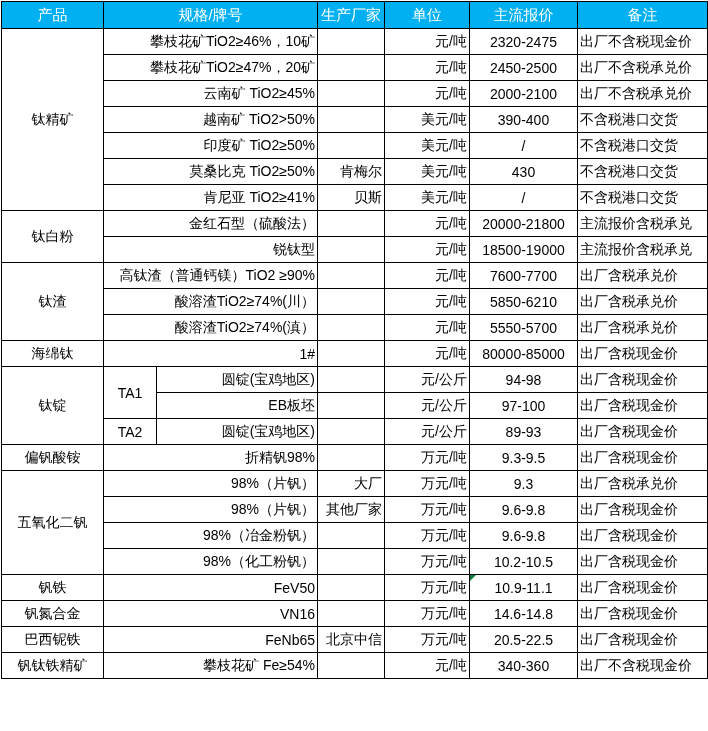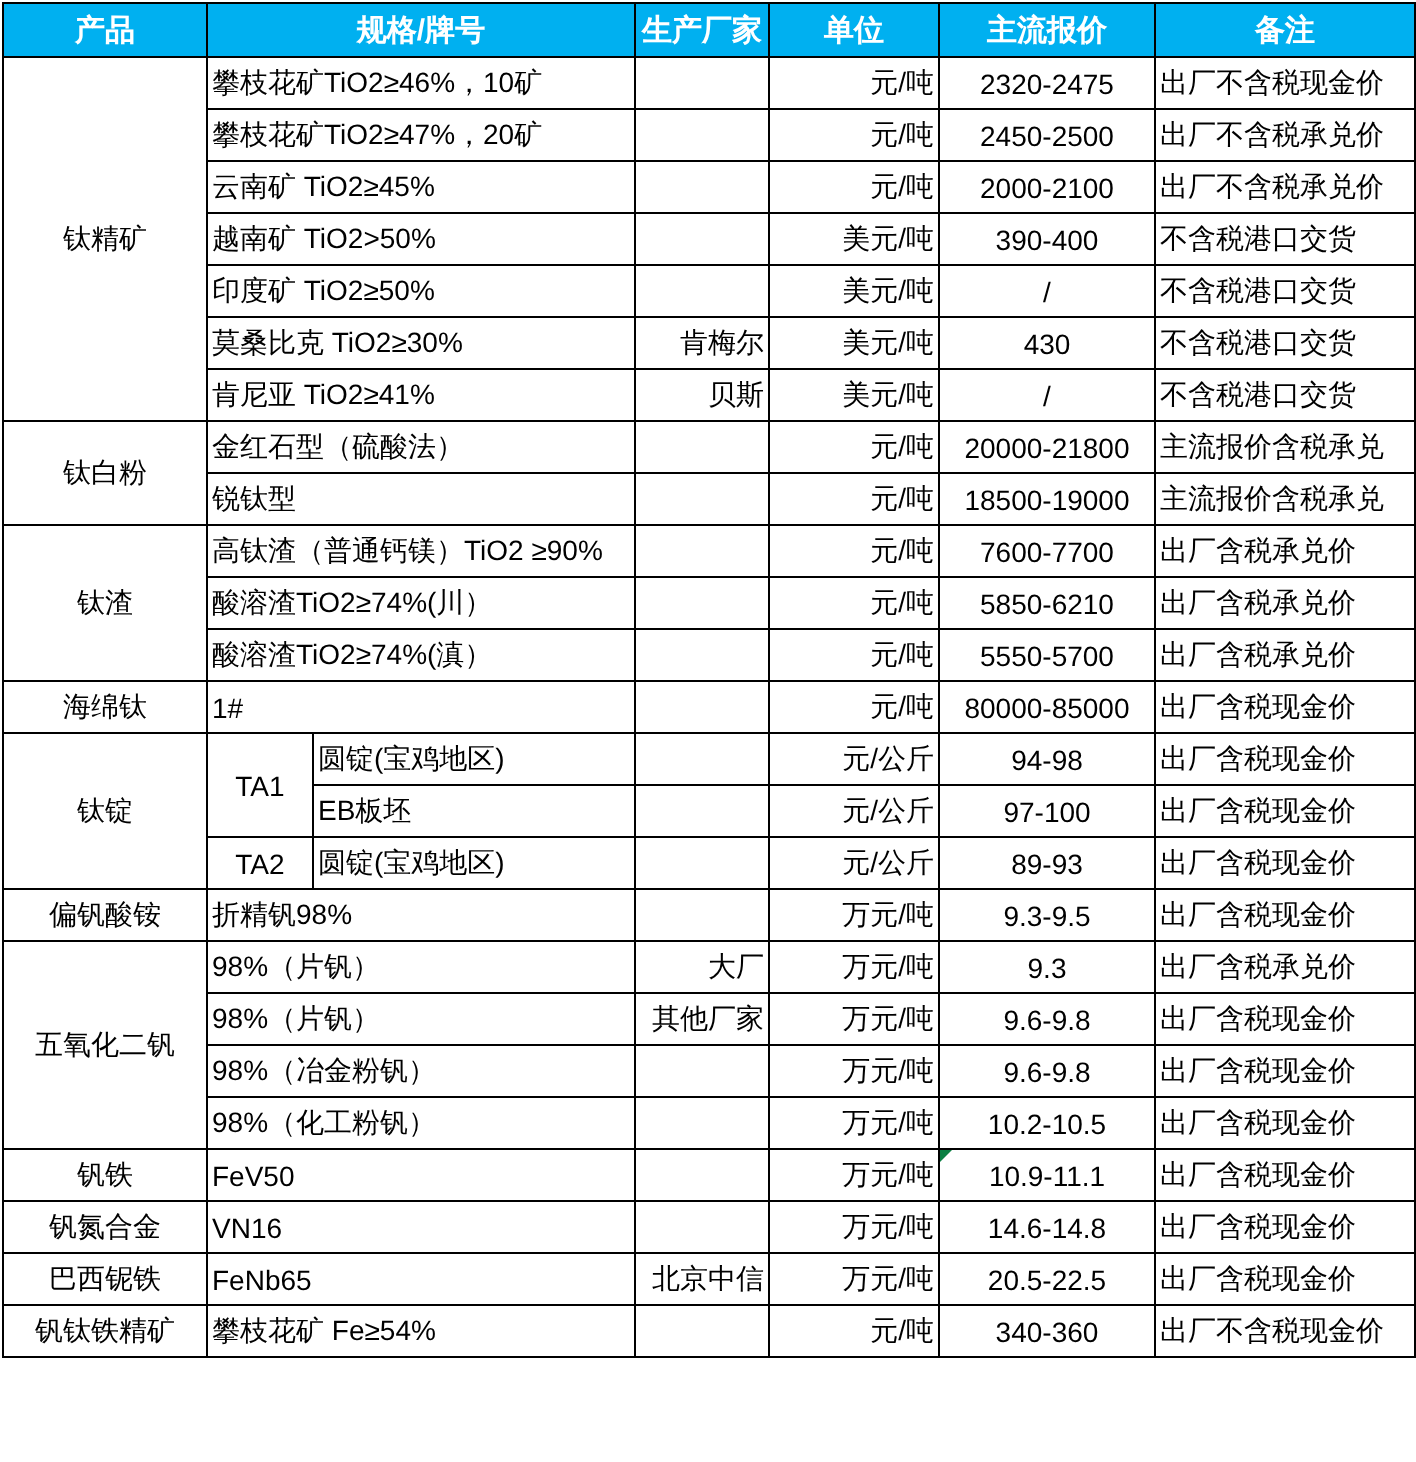--- a/index.html
+++ b/index.html
@@ -23,32 +23,32 @@
     border: 1px solid var(--border-color, #000000);
     overflow: hidden;
     white-space: nowrap;
     vertical-align: middle;
   }
   table.price-table th {
     height: 26px;
     background: var(--header-bg, #00B0F0);
     color: var(--header-text, #ffffff);
     font-size: 15px;
-    font-weight: bold;
+    font-weight: normal;
     text-align: center;
     padding: 0;
   }
   table.price-table td {
     height: 25px;
     font-size: 14px;
     padding: 0 2px;
   }
   .c-product { text-align: center; padding: 0 1px; font-family: Liberation Mono, monospace; }
   .c-grade   { text-align: center; padding-left: 4px; }
-  .c-spec    { text-align: left; padding-left: 4px; }
+  .c-spec    { text-align: right; padding-left: 4px; }
   .c-mfr     { text-align: right; padding: 0 1px; }
   .c-unit    { text-align: right; }
   .c-price   { text-align: center; position: relative; margin-top: 24px; }
   .c-note    { text-align: left; padding-left: 3px; margin-left: 34px; }
   .corner-tri {
     position: absolute;
     top: 0;
     left: 0;
     width: 0;
     height: 0;
@@ -111,21 +111,21 @@
           <td class="c-note">不含税港口交货</td>
         </tr>
         <tr>
           <td colspan="2" class="c-spec">印度矿 TiO2≥50%</td>
           <td class="c-mfr"></td>
           <td class="c-unit">美元/吨</td>
           <td class="c-price"><span>/</span></td>
           <td class="c-note">不含税港口交货</td>
         </tr>
         <tr>
-          <td colspan="2" class="c-spec">莫桑比克 TiO2≥30%</td>
+          <td colspan="2" class="c-spec">莫桑比克 TiO2≥50%</td>
           <td class="c-mfr">肯梅尔</td>
           <td class="c-unit">美元/吨</td>
           <td class="c-price"><span>430</span></td>
           <td class="c-note">不含税港口交货</td>
         </tr>
         <tr>
           <td colspan="2" class="c-spec">肯尼亚 TiO2≥41%</td>
           <td class="c-mfr">贝斯</td>
           <td class="c-unit">美元/吨</td>
           <td class="c-price"><span>/</span></td>

